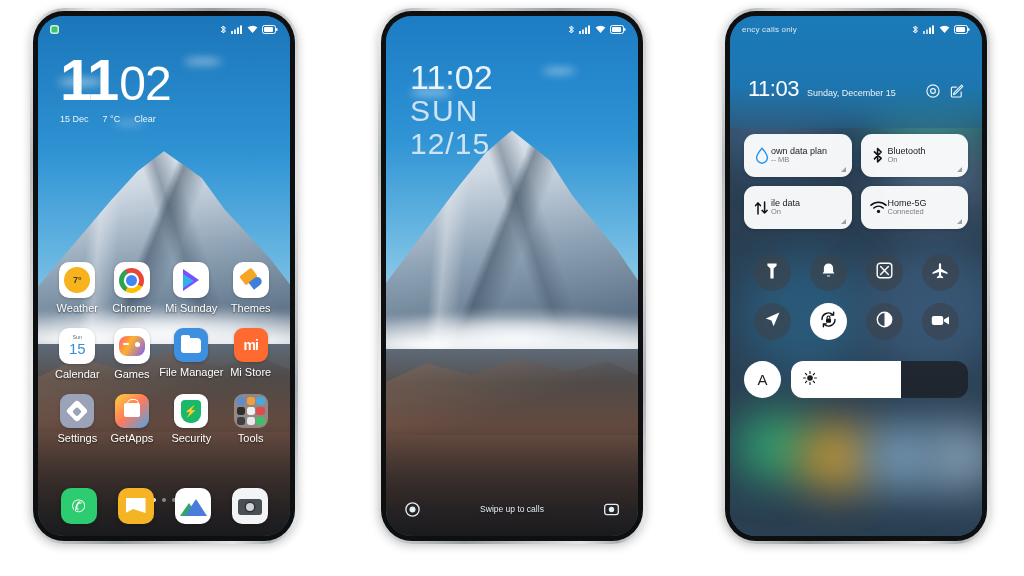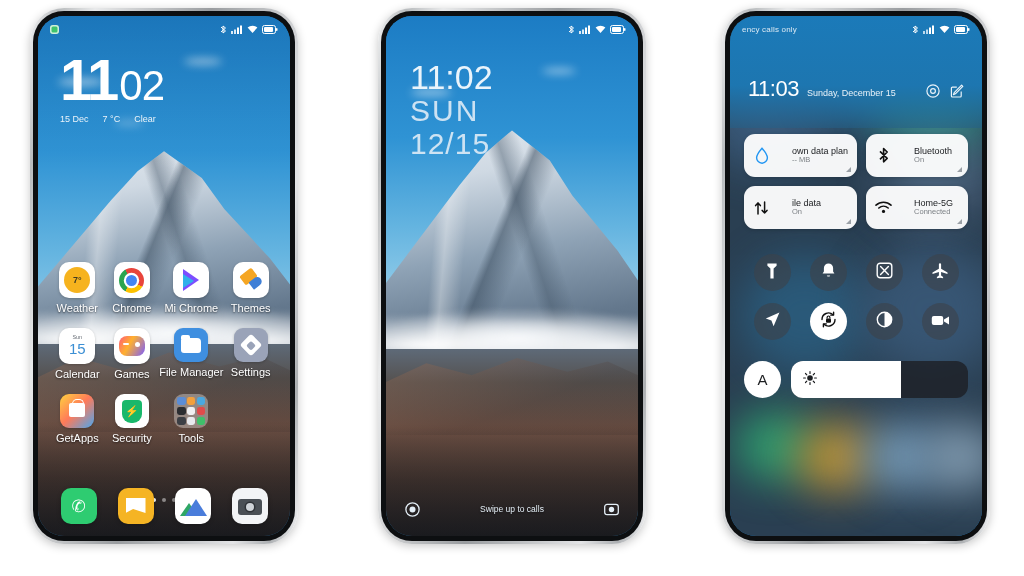--- a/index.html
+++ b/index.html
@@ -84,21 +84,21 @@
   .sb-left { display:flex; align-items:center; gap:4px; flex:1; }
   .sb-right { display:flex; align-items:center; gap:4px; }
   .notif-dot { width:9px; height:9px; border-radius:3px; background:#3ec46d; box-shadow:inset 0 0 0 1.5px #cfeedd; }
   .sb-carrier { font-size:8px; color:#dbe9f4; letter-spacing:.2px; }
   .ic { display:block; }
 
   
   .clockw { position:absolute; left:22px; top:40px; z-index:5; color:#fff; }
   .clock-big { display:flex; align-items:baseline; line-height:.84; }
   .clk-h { font-size:58px; font-weight:700; letter-spacing:-2px; }
-  .clk-m { font-size:42px; font-weight:300; letter-spacing:-1px; margin-left:2px; }
+  .clk-m { font-size:48px; font-weight:300; letter-spacing:-1px; margin-left:2px; }
   .clock-sub { display:flex; gap:14px; margin-top:9px; font-size:9px; color:#eaf3fa; }
 
   
   .grid {
     position:absolute; left:0; right:0; top:246px; z-index:5;
     display:grid; grid-template-columns:repeat(4,1fr); row-gap:14px; padding:0 12px;
   }
   .app { display:flex; flex-direction:column; align-items:center; gap:4px; }
   .app-ico {
     width:36px; height:36px; border-radius:10px; background:#fff;
@@ -194,21 +194,21 @@
   }
   .cc-header { position:absolute; left:0; right:0; top:62px; padding:0 18px; z-index:6; display:flex; align-items:flex-end; gap:8px; color:#fff;}
   .cc-time { font-size:22px; font-weight:400; line-height:1; letter-spacing:-.5px; }
   .cc-date { font-size:9px; color:#e9f2f9; padding-bottom:2px; }
   .cc-acts { margin-left:auto; display:flex; gap:9px; padding-bottom:2px; }
   .cc-act { width:15px;height:15px; display:flex; align-items:center; justify-content:center; }
 
   .tiles { position:absolute; left:14px; right:14px; top:118px; z-index:6;
     display:grid; grid-template-columns:1fr 1fr; gap:9px; }
   .tile { background:rgba(255,255,255,.95); border-radius:11px; height:43px; position:relative;
-    display:flex; align-items:center; padding:0 9px; gap:22px; box-shadow:0 1px 4px rgba(0,0,0,.18); }
+    display:flex; align-items:center; padding:0 9px; gap:1px; box-shadow:0 1px 4px rgba(0,0,0,.18); }
   .tile-ico { width:17px; height:17px; display:flex; align-items:center; justify-content:center; flex:0 0 17px; }
   .tile-tx { display:flex; flex-direction:column; line-height:1.15; overflow:hidden; }
   .tile-t { font-size:9px; color:#202225; white-space:nowrap; }
   .tile-s { font-size:7.5px; color:#7c8085; white-space:nowrap; }
   .tile-corner { position:absolute; right:6px; bottom:5px; width:0;height:0;
     border-left:5px solid transparent; border-bottom:5px solid #9aa0a6; }
 
   .toggles { position:absolute; left:14px; right:14px; top:238px; z-index:6;
     display:grid; grid-template-columns:repeat(4,1fr); row-gap:12px; justify-items:center; }
   .tg { width:37px; height:37px; border-radius:50%; background:rgba(60,66,74,.62);
@@ -304,21 +304,21 @@
                 <div class="chrome-in"></div>
               </div>
           </div>
           <div class="app-label">Chrome</div>
         </div>
 
         <div class="app">
           <div class="app-ico">
               <div class="mv"></div>
             </div>
-          <div class="app-label">Mi Chrome</div>
+          <div class="app-label">Mi Sunday</div>
         </div>
 
         <div class="app">
           <div class="app-ico">
               <div class="themes-brush"></div>
             </div>
           <div class="app-label">Themes</div>
         </div>
 
         <div class="app">
@@ -338,20 +338,26 @@
           <div class="app-label">Games</div>
         </div>
 
         <div class="app">
           <div class="app-ico fm-sq">
               <div class="fm-folder"></div>
             </div>
           <div class="app-label">File Manager</div>
         </div>
 
+        <div class="app">
+          <div class="app-ico mistore-sq">
+            <span>mi</span>
+          </div>
+          <div class="app-label">Mi Store</div>
+        </div>
 
         <div class="app">
           <div class="app-ico set-sq">
               <div class="set-dia"></div>
             </div>
           <div class="app-label">Settings</div>
         </div>
 
         <div class="app">
           <div class="app-ico ga-sq">

